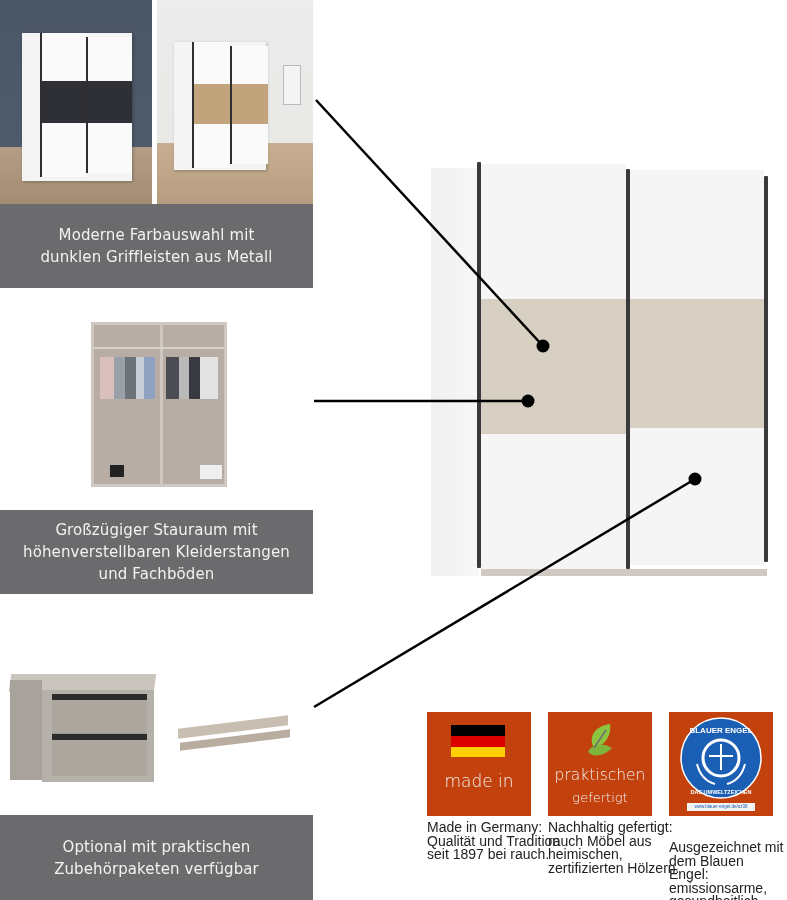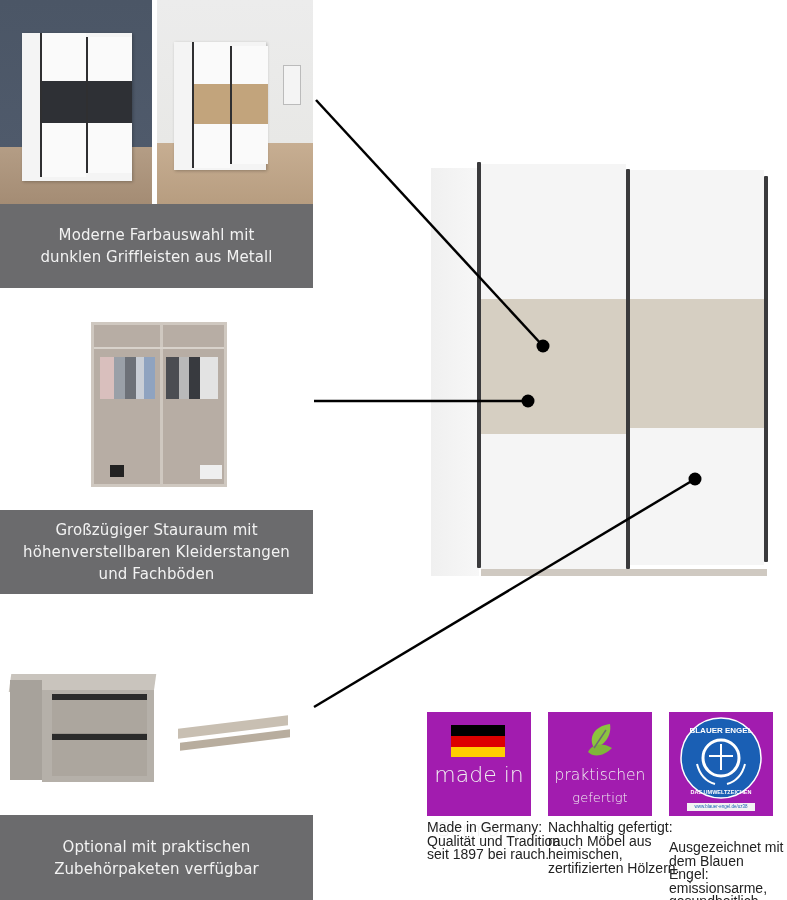--- a/index.html
+++ b/index.html
@@ -35,21 +35,21 @@
   .w-side { position: absolute; left: 0; top: 6px; width: 48px; height: 408px; background: linear-gradient(90deg, #f0f0f0, #f7f7f7); }
   .w-door { position: absolute; background: #f5f5f5; }
   .w-band { position: absolute; left: 0; right: 0; background: #d6cfc2; }
   .w-rail { position: absolute; width: 4px; background: #3a3a3c; border-radius: 1px; }
   .w-foot { position: absolute; background: #cfc9c1; }
 
   
   svg.lines { position: absolute; left: 0; top: 0; pointer-events: none; }
 
   
-  .badge { position: absolute; top: 712px; width: 104px; height: 104px; background: #a21caf; }
+  .badge { position: absolute; top: 712px; width: 104px; height: 104px; background: #c2410c; }
   .badge-text { position: absolute; left: 0; right: 0; text-align: center; color: #f0f0f0; font-weight: 300; }
   .badge-desc { position: absolute; top: 821px; font-size: 14px; line-height: 13.5px; color: #222; white-space: pre-line; font-family: "Liberation Sans", sans-serif; }
 
   
   .drawer-unit { position: absolute; left: 10px; top: 672px; width: 145px; height: 110px; }
   .shelves { position: absolute; left: 178px; top: 716px; width: 115px; height: 40px; }
 </style>
 </head>
 <body>
 
@@ -131,21 +131,21 @@
     <circle cx="695" cy="479" r="6.5"></circle>
   </g>
 </svg>
 
 <div class="badge" style="left:427px;">
   <svg class="abs" style="left:24px;top:13px;" width="54" height="32">
     <rect x="0" y="0" width="54" height="11" fill="#000"></rect>
     <rect x="0" y="11" width="54" height="11" fill="#dd0000"></rect>
     <rect x="0" y="22" width="54" height="10" fill="#ffce00"></rect>
   </svg>
-  <div class="badge-text" style="top:52px;font-size:22px;line-height:22px;">made in</div>
+  <div class="badge-text" style="top:58px;font-size:17px;line-height:22px;">made in</div>
   <div class="badge-text" style="top:74px;font-size:19px;line-height:22px;margin-top:32px;">Germany</div>
 </div>
 <div class="badge-desc" style="left:427px;">Made in Germany:
 Qualität und Tradition
 seit 1897 bei rauch.</div>
 
 <div class="badge" style="left:548px;">
   <svg class="abs" style="left:36px;top:10px;" width="32" height="40" viewBox="0 0 32 40">
     <path d="M26 2 C10 4 4 16 10 26 C20 24 28 14 26 2 Z" fill="#8cc43f"></path>
     <path d="M4 30 C8 22 18 20 28 26 C20 34 10 36 4 30 Z" fill="#7fb53a"></path>

